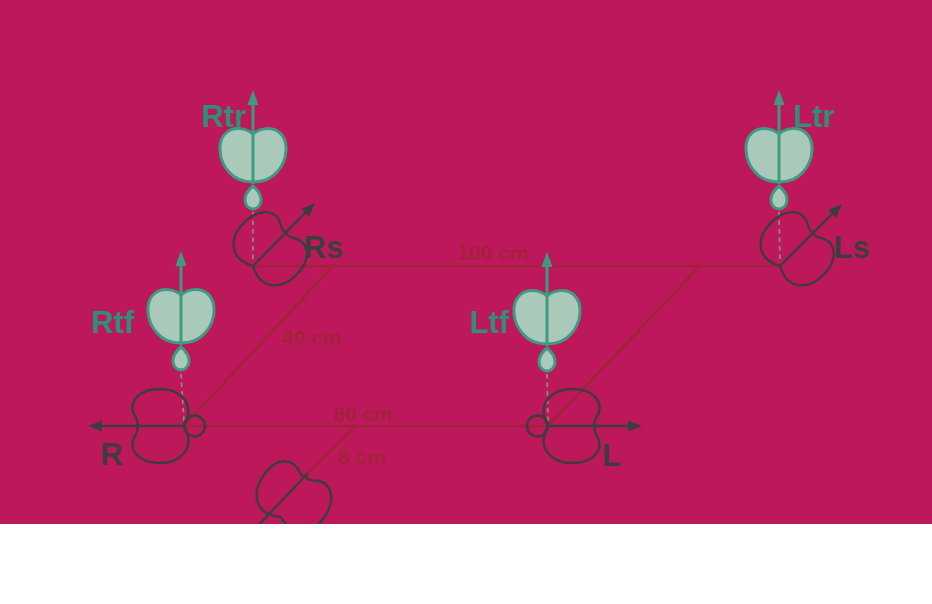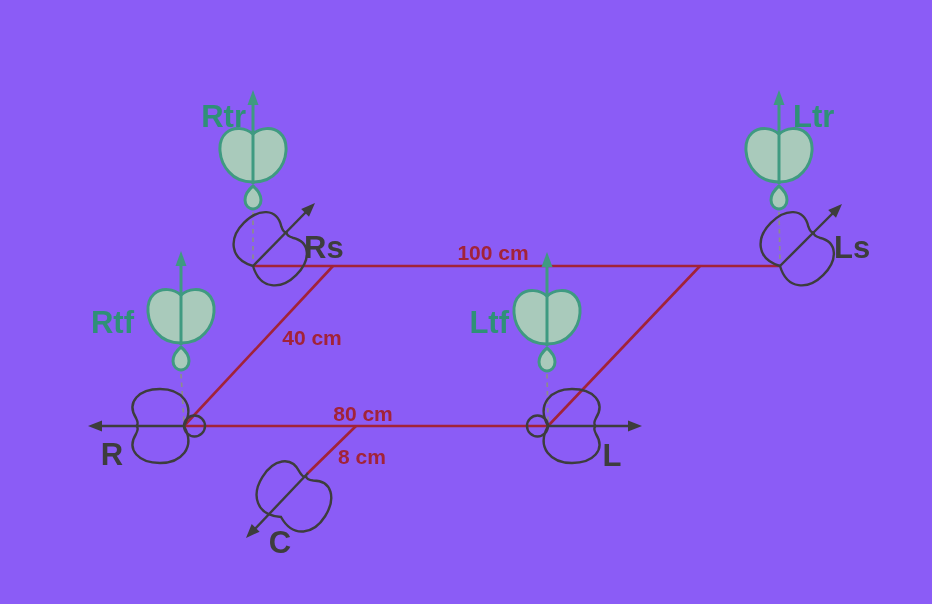--- a/index.html
+++ b/index.html
@@ -1,19 +1,19 @@
 <!DOCTYPE html>
 <html><head>
 <meta charset="utf-8">
 <style>
   html,body{margin:0;padding:0;background:#ffffff;}
   .canvas{
     position:relative;
-    width:932px;height:604px;
-    background:#8b5cf6;
+    width:932px;height:524px;
+    background:#be185d;
     overflow:hidden;
     font-family:"Liberation Sans", sans-serif;
     text-align:right;
   }
   svg{display:block;}
   text{font-family:"Liberation Sans", sans-serif;font-weight:bold;}
   .mic-label-teal{fill:#2f9077;font-size:31px;}
   .mic-label-dark{fill:#3d3d3d;font-size:31px;}
   .dim-label{fill:#a22339;font-size:21px;}
   .redline{stroke:#a22339;stroke-width:2.6;fill:none;}

